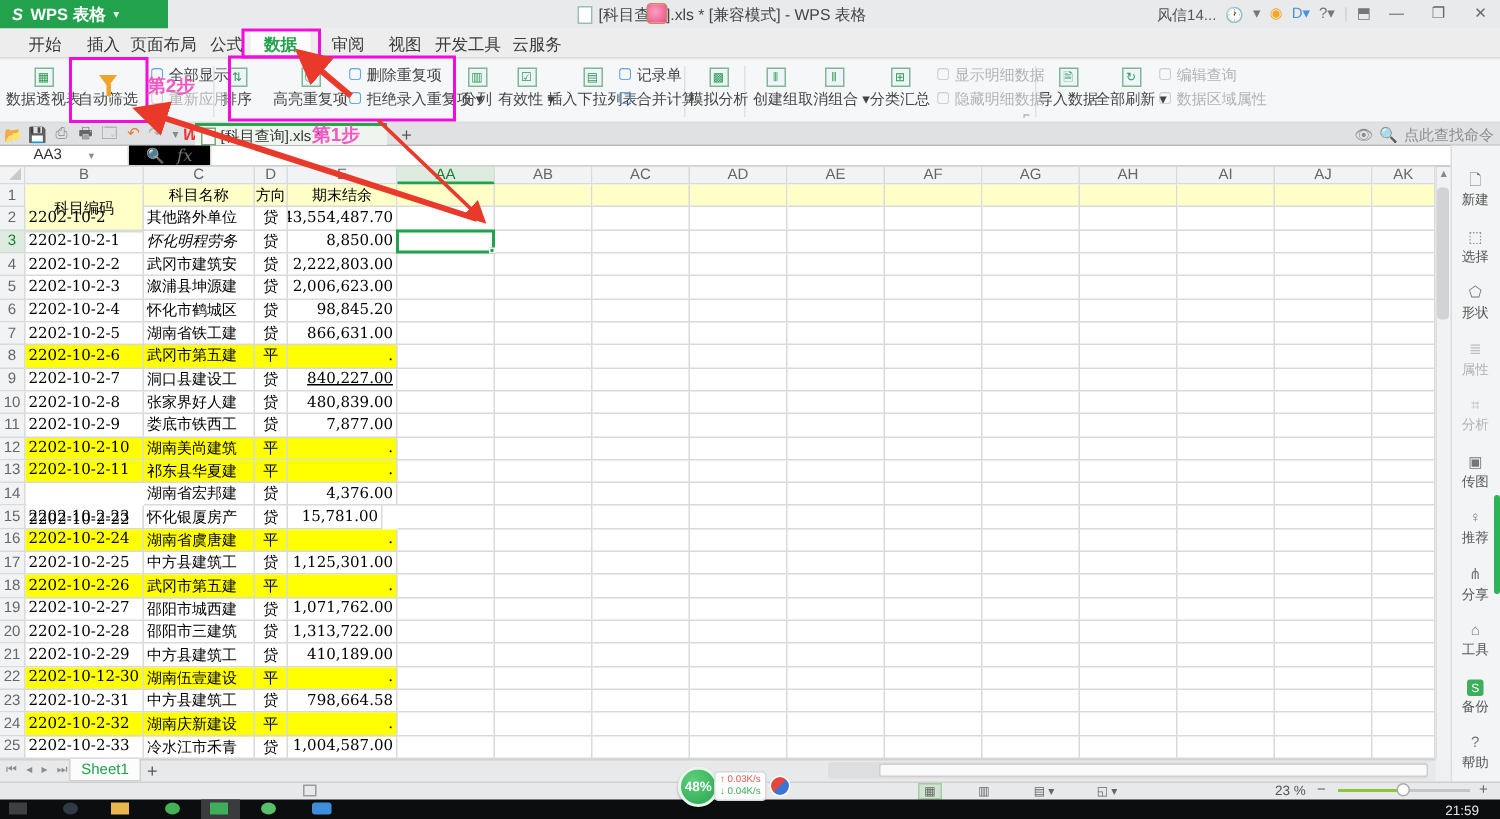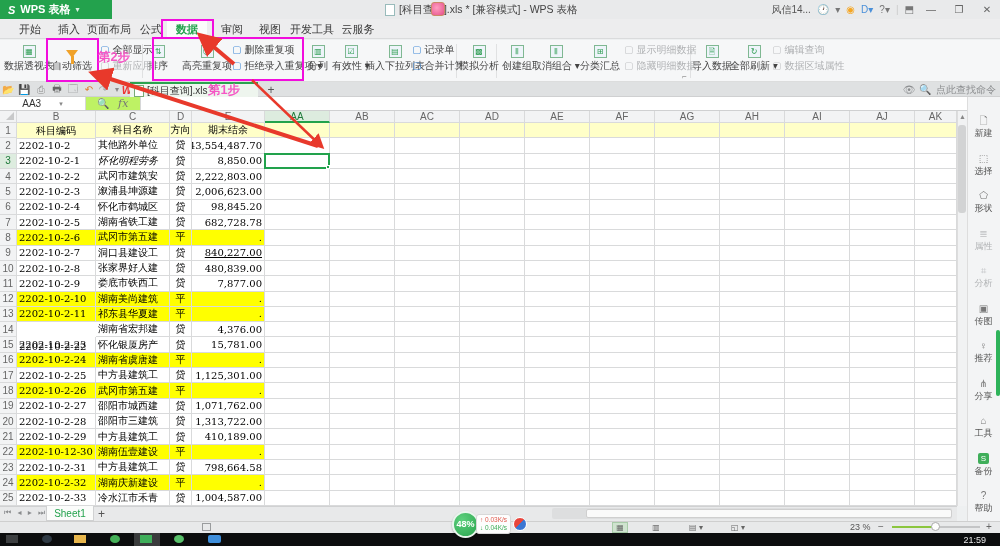--- a/index.html
+++ b/index.html
@@ -42,21 +42,21 @@
 
   
   #docrow { left:0; top:82px; width:1000px; height:15px; background:#dfe1e2; border-bottom:1px solid #cfd0d1; }
   .qat-ico { position:absolute; top:1px; width:14px; height:13px; display:flex; align-items:center; justify-content:center; font-size:10px; }
   #wlogo { color:#e33; font-weight:bold; font-style:italic; font-size:11px; }
   #doctab { left:130px; top:0; width:128px; height:15px; background:#eef5ee; border-top:2px solid #2aa34f; display:flex; align-items:center; padding-left:4px; gap:3px; font-size:10px; color:#333; }
   #newtab-btn { left:264px; top:1px; width:14px; height:13px; color:#555; font-size:12px; display:flex; align-items:center; justify-content:center; }
   #findcmd { right:4px; top:0; height:15px; display:flex; align-items:center; gap:4px; color:#8b8d8f; font-size:10px; }
 
   
-  #formularow { left:0; top:97px; width:1000px; height:14px; background:#bef264; border-bottom:1px solid #cfd0d1; display:flex; align-items:stretch; }
+  #formularow { left:0; top:97px; width:1000px; height:14px; background:#000000; border-bottom:1px solid #cfd0d1; display:flex; align-items:stretch; }
   #namebox { width:86px; background:#fff; border-right:1px solid #d6d7d8; display:flex; align-items:center; justify-content:center; gap:18px; font-size:10px; color:#333; }
   #fxzone { width:54px; display:flex; align-items:center; justify-content:center; gap:8px; color:#777; }
   #fx-lbl { font-style:italic; font-family:"DejaVu Serif",serif; font-size:11px; }
   #formulafield { flex:1; background:#fff; border-left:1px solid #d6d7d8; }
 
   
   #grid { left:0; top:111px; width:957px; height:395px; background:#fff; overflow:hidden; }
   .gc { position:absolute; overflow:hidden; white-space:nowrap; border-right:1px solid #d9dadb; border-bottom:1px solid #d9dadb; font-size:10px; }
   .gc.colhead, .gc.rowhead, .gc.corner { background:#f2f3f4; color:#666; display:flex; align-items:center; justify-content:center; font-family:"Liberation Sans",sans-serif; }
   .gc.colhead.sel { background:#ddecdf; color:#1f7a3a; border-bottom:2px solid #22a24c; }
@@ -339,21 +339,21 @@
     <div class="gc colhead" style="left: 395px; top: 0px; width: 65px; height: 12px;">AC</div>
     <div class="gc colhead" style="left: 460px; top: 0px; width: 65px; height: 12px;">AD</div>
     <div class="gc colhead" style="left: 525px; top: 0px; width: 65px; height: 12px;">AE</div>
     <div class="gc colhead" style="left: 590px; top: 0px; width: 65px; height: 12px;">AF</div>
     <div class="gc colhead" style="left: 655px; top: 0px; width: 65px; height: 12px;">AG</div>
     <div class="gc colhead" style="left: 720px; top: 0px; width: 65px; height: 12px;">AH</div>
     <div class="gc colhead" style="left: 785px; top: 0px; width: 65px; height: 12px;">AI</div>
     <div class="gc colhead" style="left: 850px; top: 0px; width: 65px; height: 12px;">AJ</div>
     <div class="gc colhead" style="left: 915px; top: 0px; width: 42px; height: 12px;">AK</div>
     <div class="gc rowhead" style="left: 0px; top: 12px; width: 17px; height: 15.32px;">1</div>
-    <div class="gc data hdr1" style="left: 17px; top: 12px; width: 79px; height: 16px;">科目编码</div>
+    <div class="gc data hdr1" style="left: 17px; top: 12px; width: 79px; height: 32px;">科目编码</div>
     <div class="gc data hdr1" style="left: 96px; top: 12px; width: 74px; height: 15.32px;">科目名称</div>
     <div class="gc data hdr1" style="left: 170px; top: 12px; width: 22px; height: 15.32px;">方向</div>
     <div class="gc data hdr1" style="left: 192px; top: 12px; width: 73px; height: 15.32px;">期末结余</div>
     <div class="gc data hdr1" style="left: 265px; top: 12px; width: 65px; height: 15.32px;"></div>
     <div class="gc data hdr1" style="left: 330px; top: 12px; width: 65px; height: 15.32px;"></div>
     <div class="gc data hdr1" style="left: 395px; top: 12px; width: 65px; height: 15.32px;"></div>
     <div class="gc data hdr1" style="left: 460px; top: 12px; width: 65px; height: 15.32px;"></div>
     <div class="gc data hdr1" style="left: 525px; top: 12px; width: 65px; height: 15.32px;"></div>
     <div class="gc data hdr1" style="left: 590px; top: 12px; width: 65px; height: 15.32px;"></div>
     <div class="gc data hdr1" style="left: 655px; top: 12px; width: 65px; height: 15.32px;"></div>
@@ -438,21 +438,21 @@
     <div class="gc data" style="left: 590px; top: 88.6px; width: 65px; height: 15.32px;"></div>
     <div class="gc data" style="left: 655px; top: 88.6px; width: 65px; height: 15.32px;"></div>
     <div class="gc data" style="left: 720px; top: 88.6px; width: 65px; height: 15.32px;"></div>
     <div class="gc data" style="left: 785px; top: 88.6px; width: 65px; height: 15.32px;"></div>
     <div class="gc data" style="left: 850px; top: 88.6px; width: 65px; height: 15.32px;"></div>
     <div class="gc data" style="left: 915px; top: 88.6px; width: 42px; height: 15.32px;"></div>
     <div class="gc rowhead" style="left: 0px; top: 103.92px; width: 17px; height: 15.32px;">7</div>
     <div class="gc data" style="left: 17px; top: 103.92px; width: 79px; height: 15.32px;">2202-10-2-5</div>
     <div class="gc data" style="left: 96px; top: 103.92px; width: 74px; height: 15.32px;">湖南省铁工建</div>
     <div class="gc data ctr" style="left: 170px; top: 103.92px; width: 22px; height: 15.32px;">贷</div>
-    <div class="gc data num" style="left: 192px; top: 103.92px; width: 73px; height: 15.32px;">682,728.78</div>
+    <div class="gc data num" style="left: 192px; top: 103.92px; width: 73px; height: 15.32px;">866,631.00</div>
     <div class="gc data" style="left: 265px; top: 103.92px; width: 65px; height: 15.32px;"></div>
     <div class="gc data" style="left: 330px; top: 103.92px; width: 65px; height: 15.32px;"></div>
     <div class="gc data" style="left: 395px; top: 103.92px; width: 65px; height: 15.32px;"></div>
     <div class="gc data" style="left: 460px; top: 103.92px; width: 65px; height: 15.32px;"></div>
     <div class="gc data" style="left: 525px; top: 103.92px; width: 65px; height: 15.32px;"></div>
     <div class="gc data" style="left: 590px; top: 103.92px; width: 65px; height: 15.32px;"></div>
     <div class="gc data" style="left: 655px; top: 103.92px; width: 65px; height: 15.32px;"></div>
     <div class="gc data" style="left: 720px; top: 103.92px; width: 65px; height: 15.32px;"></div>
     <div class="gc data" style="left: 785px; top: 103.92px; width: 65px; height: 15.32px;"></div>
     <div class="gc data" style="left: 850px; top: 103.92px; width: 65px; height: 15.32px;"></div>
@@ -566,21 +566,21 @@
     <div class="gc data" style="left: 590px; top: 211.16px; width: 65px; height: 15.32px;"></div>
     <div class="gc data" style="left: 655px; top: 211.16px; width: 65px; height: 15.32px;"></div>
     <div class="gc data" style="left: 720px; top: 211.16px; width: 65px; height: 15.32px;"></div>
     <div class="gc data" style="left: 785px; top: 211.16px; width: 65px; height: 15.32px;"></div>
     <div class="gc data" style="left: 850px; top: 211.16px; width: 65px; height: 15.32px;"></div>
     <div class="gc data" style="left: 915px; top: 211.16px; width: 42px; height: 15.32px;"></div>
     <div class="gc rowhead" style="left: 0px; top: 226.48px; width: 17px; height: 15.32px;">15</div>
     <div class="gc data" style="left: 17px; top: 226.48px; width: 79px; height: 15.32px;">2202-10-2-23</div>
     <div class="gc data" style="left: 96px; top: 226.48px; width: 74px; height: 15.32px;">怀化银厦房产</div>
     <div class="gc data ctr" style="left: 170px; top: 226.48px; width: 22px; height: 15.32px;">贷</div>
-    <div class="gc data num" style="left: 192px; top: 226.48px; width: 73px; height: 15.32px;">15,781.00</div>
+    <div class="gc data num" style="left: 182px; top: 226.48px; width: 73px; height: 15.32px;">15,781.00</div>
     <div class="gc data" style="left: 265px; top: 226.48px; width: 65px; height: 15.32px;"></div>
     <div class="gc data" style="left: 330px; top: 226.48px; width: 65px; height: 15.32px;"></div>
     <div class="gc data" style="left: 395px; top: 226.48px; width: 65px; height: 15.32px;"></div>
     <div class="gc data" style="left: 460px; top: 226.48px; width: 65px; height: 15.32px;"></div>
     <div class="gc data" style="left: 525px; top: 226.48px; width: 65px; height: 15.32px;"></div>
     <div class="gc data" style="left: 590px; top: 226.48px; width: 65px; height: 15.32px;"></div>
     <div class="gc data" style="left: 655px; top: 226.48px; width: 65px; height: 15.32px;"></div>
     <div class="gc data" style="left: 720px; top: 226.48px; width: 65px; height: 15.32px;"></div>
     <div class="gc data" style="left: 785px; top: 226.48px; width: 65px; height: 15.32px;"></div>
     <div class="gc data" style="left: 850px; top: 226.48px; width: 65px; height: 15.32px;"></div>

